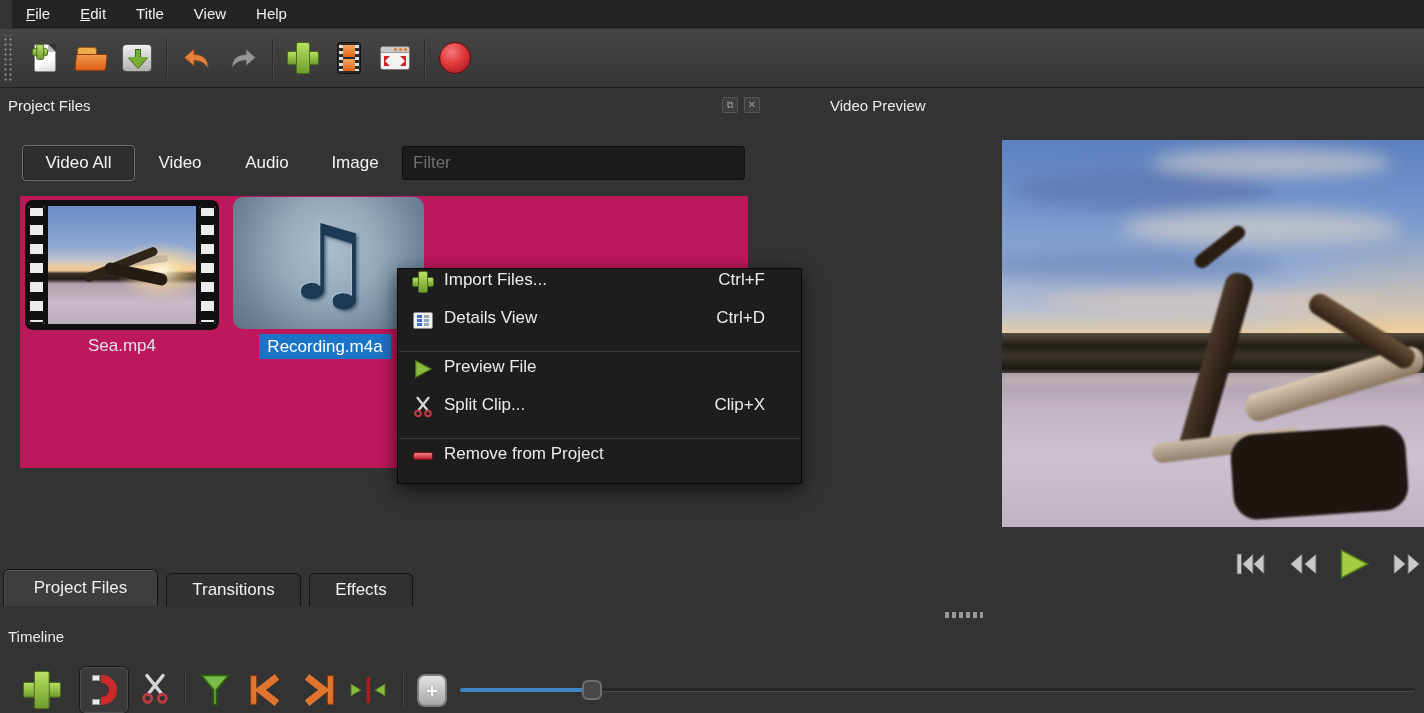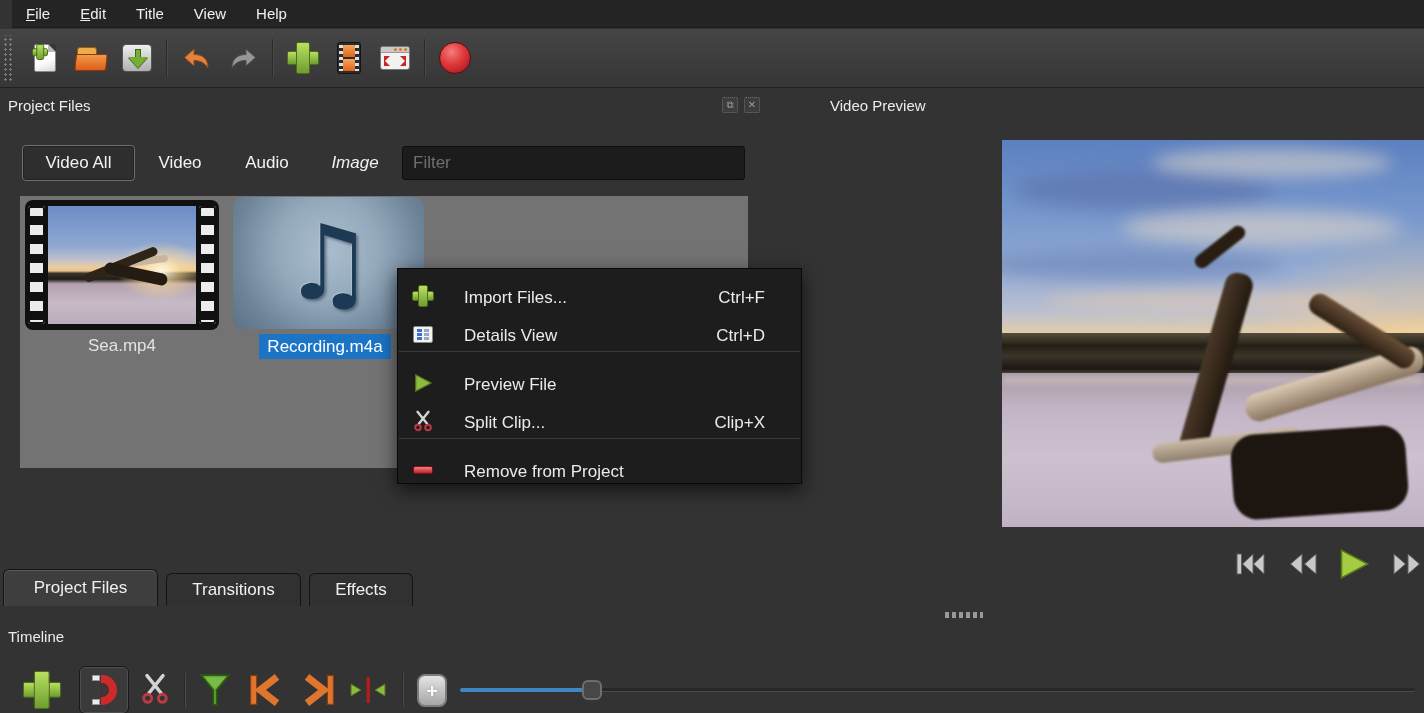--- a/index.html
+++ b/index.html
@@ -53,36 +53,36 @@
   .dock-title { position:absolute; font-size:15px; color:#ececec; }
   .dockbtn { position:absolute; width:16px; height:16px; background:#3d3d3d; border:1px dotted #6f6f6f; border-radius:2px; display:flex; align-items:center; justify-content:center; font-size:10px; color:#9a9a9a; line-height:1; }
 
   
   .fbtn { position:absolute; top:145px; height:36px; display:flex; align-items:center; justify-content:center; font-size:17px; color:#f2f2f2; border-radius:4px; }
   .fbtn.active { background:#2e2e2e; border:1px solid #6e6e6e; box-shadow:inset 0 0 0 1px #222; }
   .filter-input { position:absolute; left:402px; top:146px; width:343px; height:34px; background:#1c1c1c; border:1px solid #0e0e0e; border-radius:3px; color:#e8e8e8; font-size:17px; padding:0 10px; outline:none; font-family:"Liberation Sans",sans-serif; }
   .filter-input::placeholder { color:#6f6f6f; }
 
   
-  .files-view { position:absolute; left:20px; top:196px; width:728px; height:272px; background:#737373; }
+  .files-view { position:absolute; left:20px; top:196px; width:728px; height:272px; background:#be185d; }
   .filmstrip { position:absolute; left:5px; top:4px; width:194px; height:130px; background:#101010; border-radius:8px; display:flex; align-items:center; justify-content:space-between; padding:4px 3px; }
   .sprockets { width:17px; height:118px; border-radius:3px; background:repeating-linear-gradient(180deg,#ececec 0 10px, #101010 10px 19px); box-shadow:inset 0 0 0 2px #101010; }
   .mini-scene { position:relative; width:148px; height:118px; overflow:hidden; background:linear-gradient(180deg,#6b8cc6 0%,#8fa8d2 34%,#c3c2cc 46%,#edcc9c 52%,#e8c392 55%,#3a342a 57%,#201c16 62%,#b2a2ae 66%,#c7b9c6 82%,#bcadbc 100%); }
   .mini-sun { position:absolute; left:46%; top:30%; width:90px; height:60px; background:radial-gradient(closest-side, rgba(255,250,225,.95), rgba(255,220,150,.55) 45%, transparent 100%); }
   .mini-wood1 { position:absolute; left:34px; top:54px; width:78px; height:9px; background:#2e2418; border-radius:5px; transform:rotate(-22deg); }
   .mini-wood2 { position:absolute; left:56px; top:62px; width:64px; height:12px; background:#241c12; border-radius:6px; transform:rotate(12deg); }
   .mini-wood3 { position:absolute; left:70px; top:52px; width:50px; height:7px; background:#c7b6a0; border-radius:4px; transform:rotate(-8deg); }
   .file-label { position:absolute; font-size:17px; color:#e2e2e2; text-align:center; }
   .audio-tile { position:absolute; left:233px; top:197px; width:191px; height:132px; border-radius:10px; background:radial-gradient(circle at 50% 40%, #aabdcd 0%, #94aabc 40%, #6e8499 75%, #5b7285 100%); display:flex; align-items:center; justify-content:center; }
   .audio-note { font-family:"DejaVu Sans", sans-serif; font-size:104px; color:#1d3a55; text-shadow:2px 2px 3px rgba(20,40,60,.5), -1px -1px 1px rgba(220,235,250,.35); line-height:1; }
   .sel-label { position:absolute; left:259px; top:334px; width:132px; height:25px; background:#1b74c6; color:#fff; font-size:17px; display:flex; align-items:center; justify-content:center; border-radius:1px; }
 
   
   .ctx { position:absolute; left:397px; top:268px; width:405px; background:#1d1d1d; border:1px solid #090909; box-shadow:0 6px 18px rgba(0,0,0,.65); z-index:50; padding:1px 0; }
-  .ctx-item { height:38px; display:flex; align-items:flex-end; position:relative;gap:20px; }
+  .ctx-item { height:38px; display:flex; align-items:flex-start; position:relative; }
   .ctx-ic { width:24px; height:24px; margin-left:13px; display:flex; align-items:center; justify-content:center; flex:none; }
   .ctx-label { margin-left:9px; font-size:17px; color:#ebebeb; }
   .ctx-short { margin-left:auto; margin-right:36px; font-size:17px; color:#ebebeb; }
   .ctx-item.hl { background:#2b77b8; border:2px solid #4f9bd4; }
   .ctx-sep { height:1px; background:#3a3a3a; margin:5px 1px; }
   .icon-details { width:20px; height:17px; background:#f2f2f2; border-radius:2px; border:1px solid #888; padding:2px 3px; display:flex; flex-direction:column; justify-content:space-between; }
   .icon-details i { display:block; height:3px; background:linear-gradient(90deg,#3a6fd0 0 5px, #f2f2f2 5px 7px, #9ab 7px 100%); }
   .icon-remove { width:20px; height:8px; border-radius:2px; background:linear-gradient(#ef8080,#c02330); border:1px solid #7e0e16; }
 
   
@@ -187,21 +187,21 @@
 
   <div class="fbtn active" style="left:22px; width:113px;">
       <span>Video All</span>
     </div>
   <div class="fbtn" style="left:148px; width:64px;">
       <span>Video</span>
     </div>
   <div class="fbtn" style="left:235px; width:64px;">
       <span>Audio</span>
     </div>
-  <div class="fbtn" style="left:322px; width:66px;font-style:italic;">
+  <div class="fbtn" style="left:322px; width:66px;">
       <span>Image</span>
     </div>
   <input class="filter-input" type="text" placeholder="Filter" style="">
 
   <div class="files-view">
     <div class="filmstrip">
       <div class="sprockets"></div>
       <div class="mini-scene">
         <div class="mini-sun"></div>
         <div class="mini-wood3"></div>

